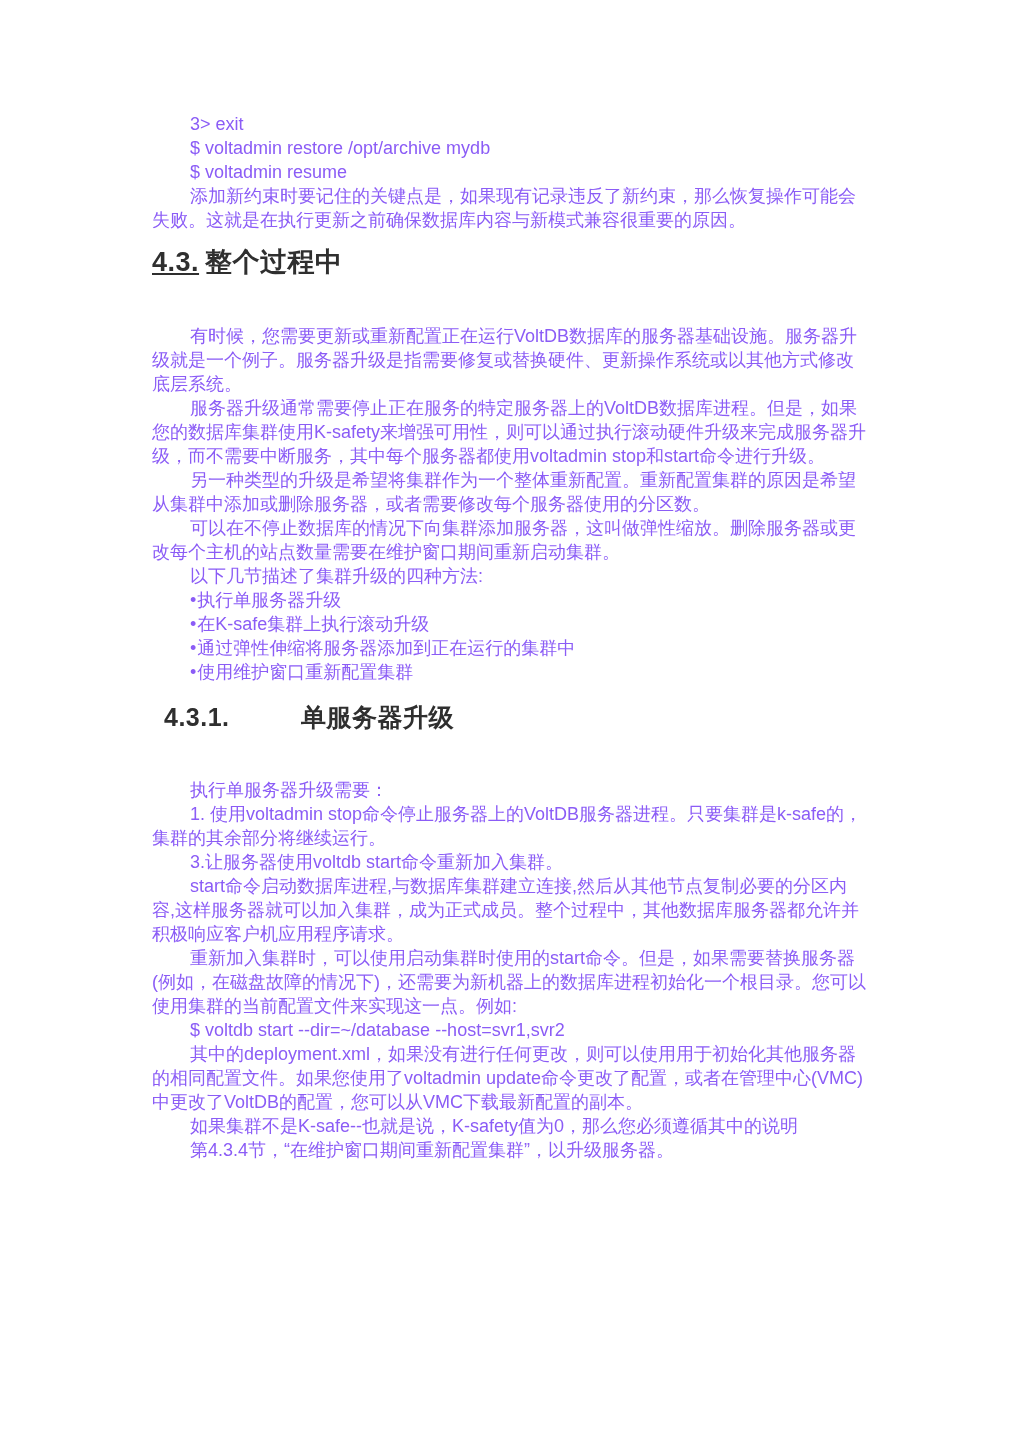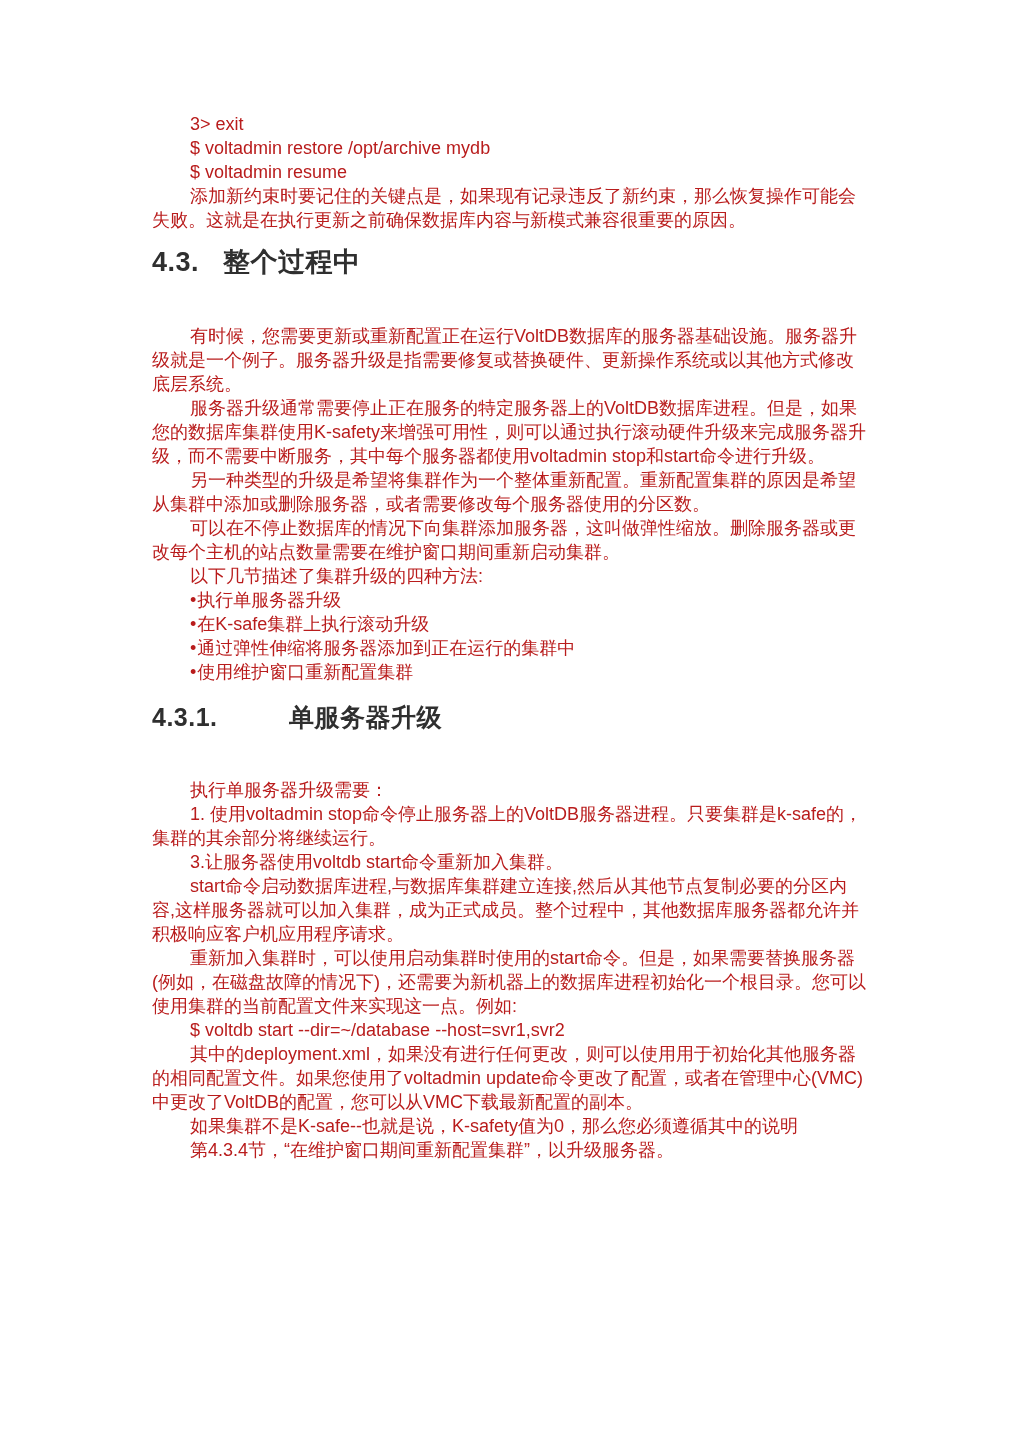--- a/index.html
+++ b/index.html
@@ -20,21 +20,21 @@
   .content {
     box-sizing: content-box;
     padding: 112px 152px 0 152px;
     width: 715px;
   }
   .para {
     margin: 0;
     font-size: 18px;
     line-height: 24px;
     text-indent: 38px;
-    color: #b91c1c;
+    color: #8b5cf6;
     overflow-wrap: break-word;
     word-break: normal;
   }
   .code {
     
   }
   .bullet .bullet-char {
     margin-right: 1px;
   }
   h2.sec, h3.sec {
@@ -44,24 +44,25 @@
     letter-spacing: 0.5px;
   }
   h2.sec {
     font-size: 27px;
     line-height: 32px;
     margin: 14px 0 46px 0;
   }
   h3.sec {
     font-size: 25px;
     line-height: 30px;
-    margin: 18px 0 46px 0;
+    margin: 18px 0 46px 12px;
   }
   h2.sec .hnum {
-    margin-right: 24px;
+    margin-right: 6px;
+    text-decoration: underline;
   }
   h3.sec .hnum {
     display: inline-block;
     width: 137px;
     text-indent: 0;
   }
 </style>
 </head>
 <body>
 

